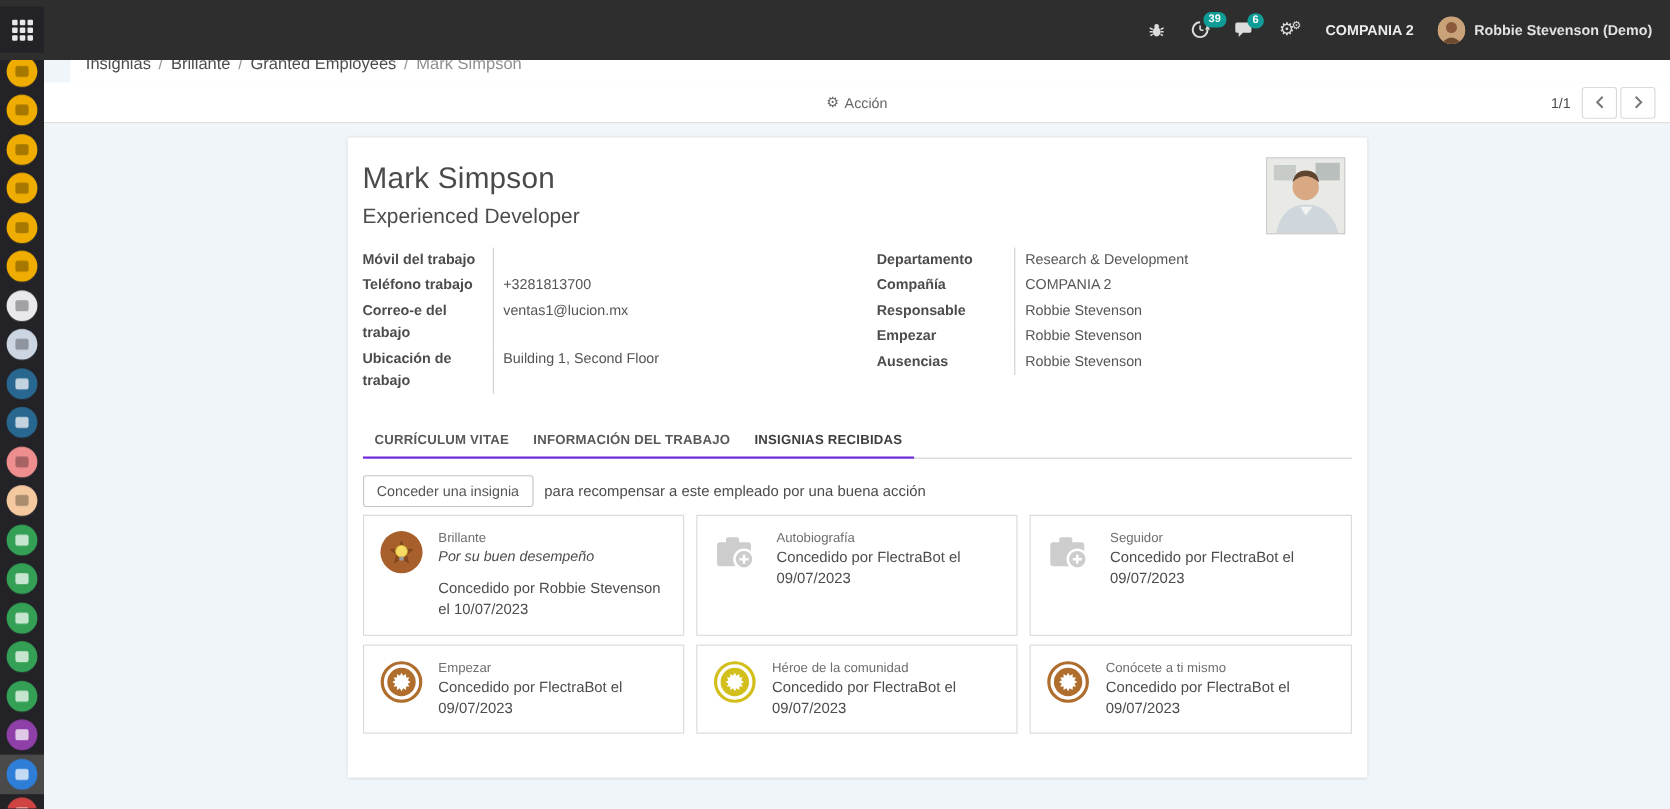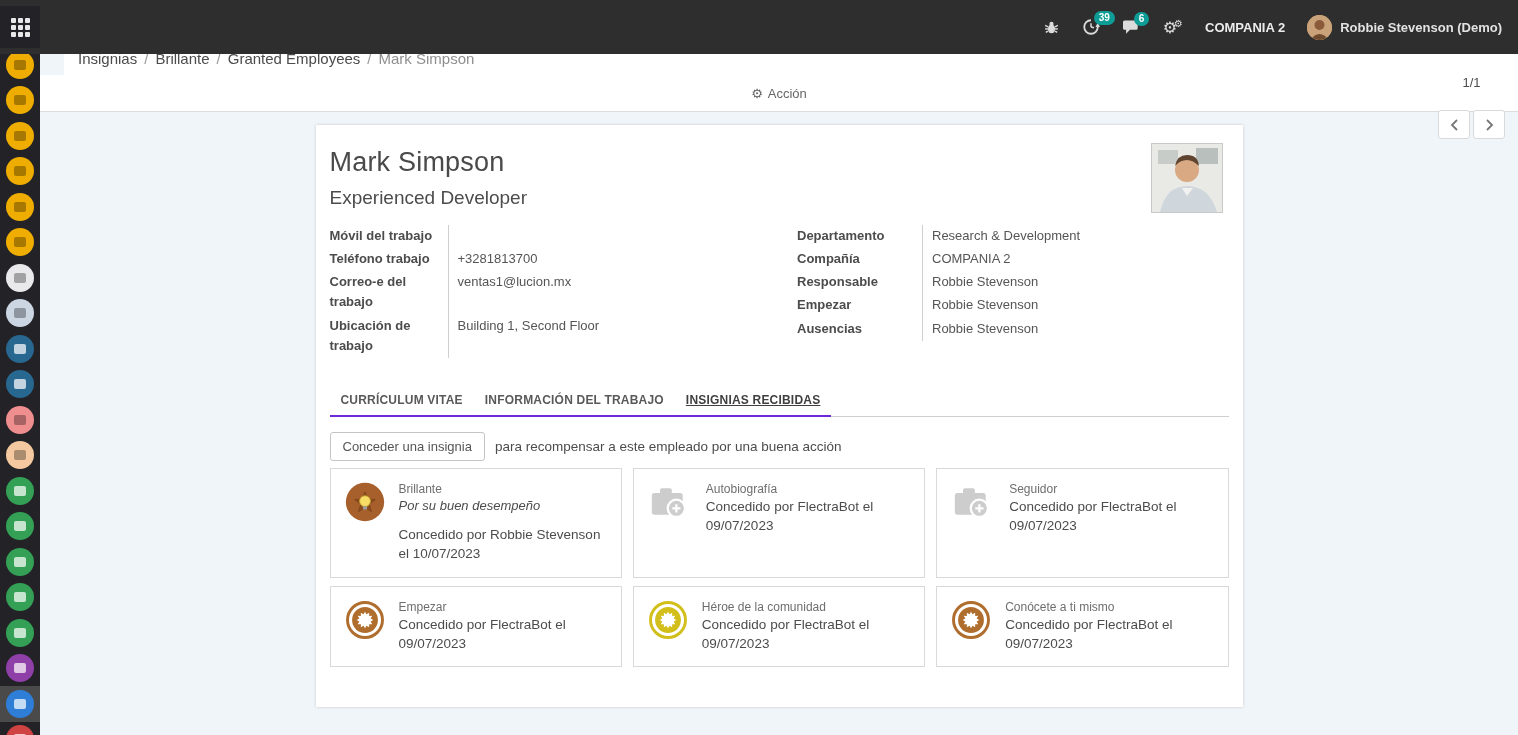--- a/index.html
+++ b/index.html
@@ -37,21 +37,21 @@
   .page { position:absolute; top:42px; left:40px; width:1478px; height:693px; }
   .breadcrumb-bar { background:#fff; height:33px; display:flex; align-items:center; padding-left:14px;
     font-size:15px;margin-left:24px; }
   .crumb { color:#4c4c4c; cursor:pointer; }
   .crumb-sep { color:#999; margin:0 7px; }
   .crumb-current { color:#8f8f8f; }
   .control-bar { background:#fff; height:37px; border-bottom:1px solid #dcdcdc; position:relative;
     display:flex; align-items:center; justify-content:center; }
   .action-btn { display:flex; align-items:center; gap:5px; color:#666; font-size:13px; cursor:pointer; }
   .action-btn .gear { font-size:13px; color:#666; }
-  .pager { position:absolute; right:13px; top:0; height:100%; display:flex; align-items:center; gap:20px;flex-direction:column; }
+  .pager { position:absolute; right:13px; top:0; height:100%; display:flex; align-items:center; gap:10px; }
   .pager-count { color:#4c4c4c; font-size:13px; }
   .pager-btns { display:flex; gap:3px; }
   .pager-btn { width:32px; height:29px; background:#fff; border:1px solid #d9d9d9; border-radius:3px;
     color:#777; font-size:14px; font-weight:bold; cursor:pointer; display:flex; align-items:center; justify-content:center;
     font-family:"DejaVu Sans",sans-serif; }
 
   .content { height:623px; overflow:hidden; }
   .sheet { width:927px; margin:13px auto 0; background:#fff; min-height:563px;
     box-shadow:0 0 3px rgba(0,0,0,.18); padding:22px 14px 40px; position:relative; }
 
@@ -65,21 +65,21 @@
   .frow { display:flex; align-items:stretch; }
   .flabel { font-weight:bold; color:#4c4c4c; padding:1px 10px 2px 0; line-height:1.55; }
   .fcol-left .flabel { width:118px; min-width:118px; }
   .fcol-right .flabel { width:125px; min-width:125px; }
   .fval { flex:1; border-left:1px solid #cfcfcf; padding:1px 0 2px 9px; color:#555; line-height:1.55; }
 
   .tabbar { margin-top:28px; display:flex; align-items:flex-end; }
   .tabs { display:flex; border-bottom:2px solid #6d28d9; }
   .tab { padding:7px 11px 8px; font-size:12px; font-weight:bold; color:#595959; letter-spacing:.2px;
     cursor:pointer; white-space:nowrap; }
-  .tab.active { color:#3f3f3f;text-decoration:underline; }
+  .tab.active { color:#3f3f3f; }
   .tab-fill { flex:1; border-bottom:1px solid #cfcfcf; height:2px; }
 
   .grant-row { margin-top:15px; display:flex; align-items:center; gap:10px; }
   .grant-btn { background:#fff; border:1px solid #c4c4c4; border-radius:3px; padding:6px 12px;
     font-size:13px; color:#555; cursor:pointer; font-family:inherit; }
   .grant-hint { font-size:13.5px; color:#4c4c4c; }
 
   .badge-grid { margin-top:7px; display:grid; grid-template-columns:repeat(3,1fr); column-gap:11px; row-gap:8px; }
   .badge-card { background:#fff; border:1px solid #d9d9d9; padding:13px 14px; display:flex; gap:14px; }
   .badge-card.tall { min-height:108px; }

